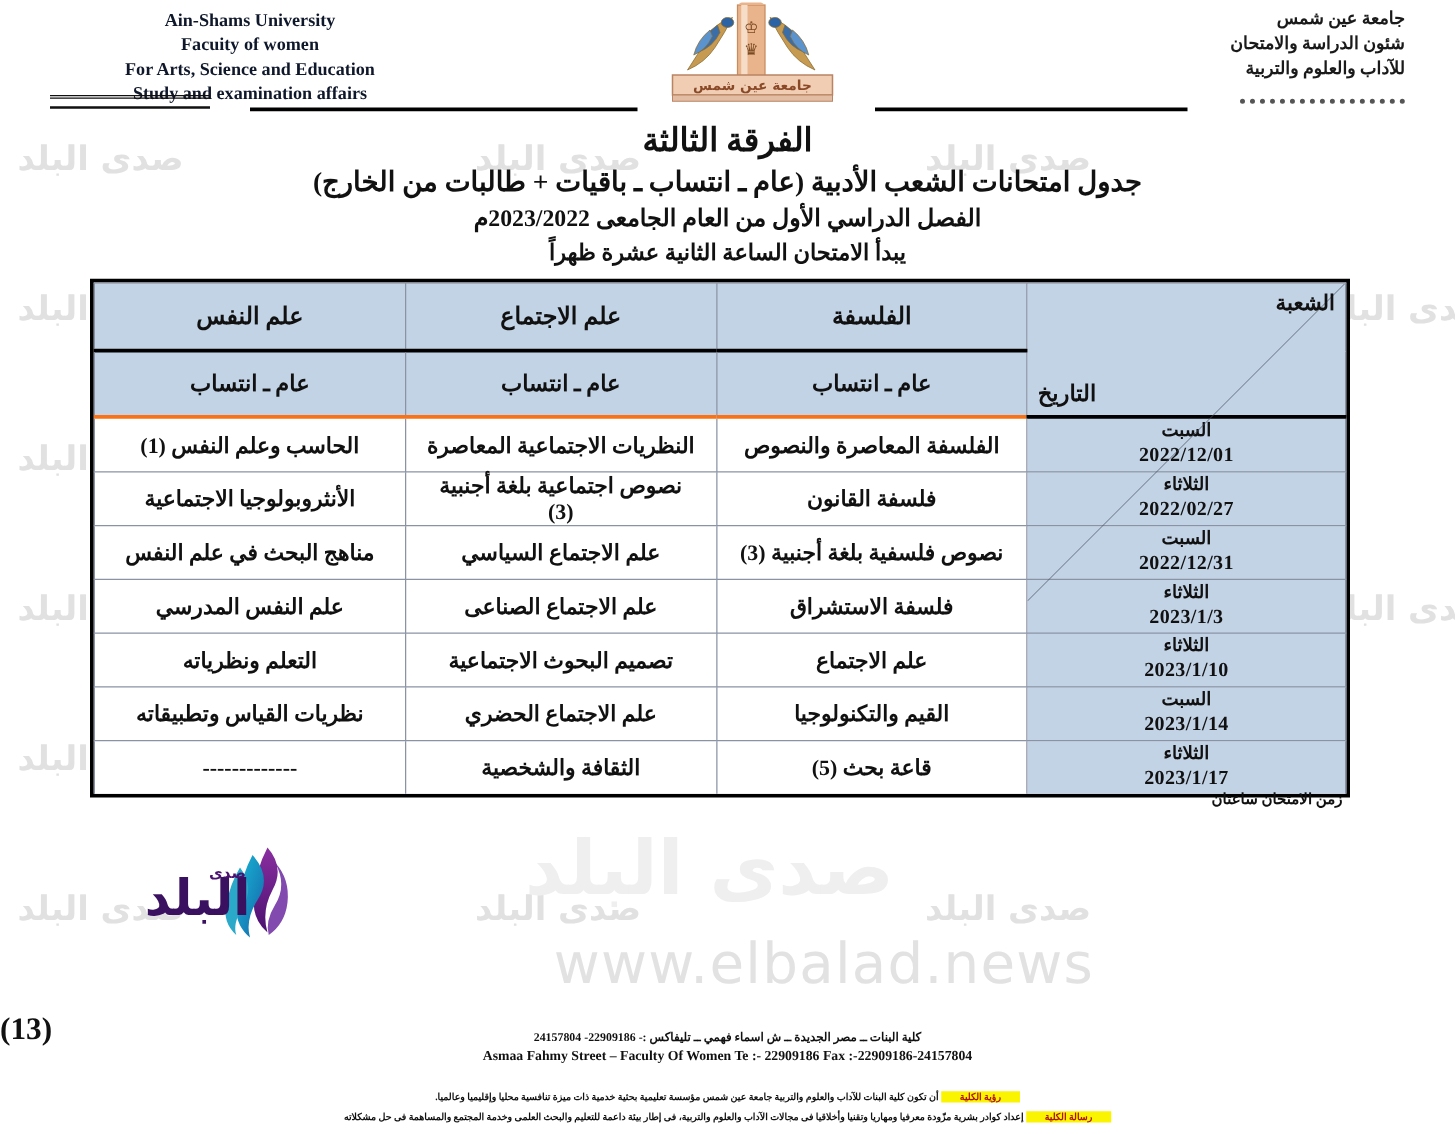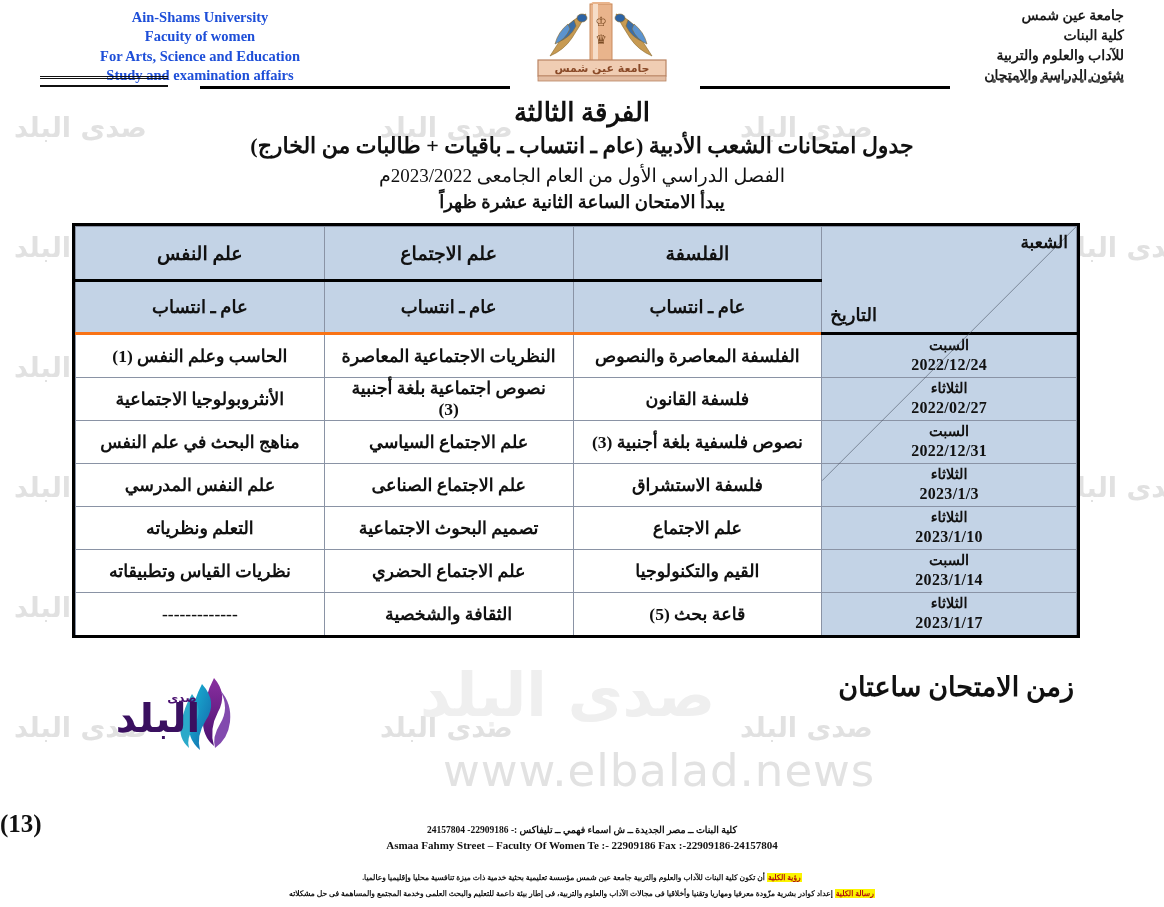--- a/index.html
+++ b/index.html
@@ -44,21 +44,21 @@
     direction:rtl;
     white-space:nowrap;
   }
 
   
   .hdr{position:absolute;top:0;left:0;width:1164px;height:100px;z-index:3;}
   .hdr-left{
     position:absolute;left:40px;top:8px;width:320px;
     text-align:center;
     font-family:"Liberation Serif","DejaVu Serif",serif;
-    font-weight:700;font-size:14.5px;color:#1d4ed8;line-height:1.33;
+    font-weight:700;font-size:14.5px;color:#0f172a;line-height:1.33;
   }
   .hdr-right{
     position:absolute;right:40px;top:6px;width:300px;
     text-align:right;direction:rtl;
     font-family:"Liberation Serif","DejaVu Serif",serif;
     font-weight:700;font-size:14px;color:#1a1a1a;line-height:1.42;
   }
   .dashline-l{
     position:absolute;left:40px;top:76px;width:128px;
     border-top:3px double #111;height:6px;
@@ -77,21 +77,21 @@
 
   
   .title-block{
     position:absolute;top:98px;left:0;width:1164px;
     text-align:center;direction:rtl;z-index:3;
     font-family:"Liberation Serif","DejaVu Serif",serif;
     color:#111;
   }
   .t1{font-size:26px;font-weight:700;line-height:1.15;}
   .t2{font-size:22px;font-weight:700;line-height:1.35;margin-top:3px;}
-  .t3{font-size:19px;font-weight:400;line-height:1.35;margin-top:2px;}
+  .t3{font-size:19px;font-weight:700;line-height:1.35;margin-top:2px;}
   .t4{font-size:18px;font-weight:700;line-height:1.35;margin-top:2px;}
 
   
   .tbl-wrap{
     position:absolute;left:72px;top:223px;width:1008px;z-index:4;
     border:3px solid #000;
     background:#fff;
     box-sizing:border-box;
   }
   table.sched{
@@ -136,21 +136,21 @@
     font-family:"Liberation Serif","DejaVu Serif",serif;
   }
   td.datecell .dow{display:block;font-size:14.5px;font-weight:700;}
   td.datecell .dnum{display:block;font-size:16px;font-weight:700;letter-spacing:.3px;}
   tr.drow:last-child td{border-bottom:none;}
 
   
   .note{
     position:absolute;right:90px;top:632px;z-index:4;
     direction:rtl;font-family:"Liberation Serif","DejaVu Serif",serif;
-    font-weight:700;font-size:27px;color:#111;margin-top:39px;
+    font-weight:700;font-size:12px;color:#111;
   }
 
   
   .balad-logo{position:absolute;left:96px;top:672px;width:180px;height:86px;z-index:5;}
 
   
   .pg-num{
     position:absolute;left:0;top:810px;width:1164px;z-index:4;
     font-family:"Liberation Serif","DejaVu Serif",serif;
     font-weight:700;font-size:25px;color:#111;
@@ -164,21 +164,21 @@
   .f3{top:853px;font-size:11px;font-weight:400;}
   .f3 .ar{font-size:9.5px;font-weight:700;direction:rtl;}
 
   .vision-row,.mission-row{
     position:absolute;width:1164px;z-index:4;direction:rtl;text-align:center;
     font-family:"Liberation Serif","DejaVu Serif",serif;
     font-size:7.6px;font-weight:700;color:#111;white-space:nowrap;
   }
   .vision-row{top:873px;}
   .mission-row{top:889px;}
-  .hl{background:#fbf400;padding:0 1px;}
+  .hl{background:#fbf400;padding:0 15px;}
   .vision-row .lbl,.mission-row .lbl{color:#b01010;}
 </style>
 </head>
 <body>
 
 <div class="page">
 
   <div class="wm-layer">
     <div class="wm" style="left:14px;top:112px;">صدى البلد</div>
     <div class="wm" style="left:14px;top:232px;">صدى البلد</div>
@@ -211,23 +211,22 @@
   <div class="hdr">
     <div class="hdr-left">
       <div>Ain-Shams University</div>
       <div>Facuity of women</div>
       <div>For Arts, Science and Education</div>
       <div>Study and examination affairs</div>
     </div>
 
     <div class="hdr-right">
       <div>جامعة عين شمس</div>
-      <div>كلية البنات</div>
+      <div>شئون الدراسة والامتحان</div>
       <div>للآداب والعلوم والتربية</div>
-      <div>شئون الدراسة والامتحان</div>
     </div>
 
     <div class="dashline-l"></div>
     <div class="dashline-r"></div>
     <div class="rule-l"></div>
     <div class="rule-r"></div>
 
     <div class="crest">
       <svg width="180" height="84" viewBox="0 0 180 84" xmlns="http://www.w3.org/2000/svg">
 
@@ -288,21 +287,21 @@
         </tr>
         <tr class="hrow2">
           <td>عام ـ انتساب</td>
           <td>عام ـ انتساب</td>
           <td>عام ـ انتساب</td>
         </tr>
 
         <tr class="drow">
           <td class="datecell">
             <span class="dow">السبت</span>
-            <span class="dnum">2022/12/24</span>
+            <span class="dnum">2022/12/01</span>
           </td>
           <td>الفلسفة المعاصرة والنصوص</td>
           <td>النظريات الاجتماعية المعاصرة</td>
           <td>الحاسب وعلم النفس (1)</td>
         </tr>
 
         <tr class="drow">
           <td class="datecell">
             <span class="dow">الثلاثاء</span>
             <span class="dnum">2022/02/27</span>

